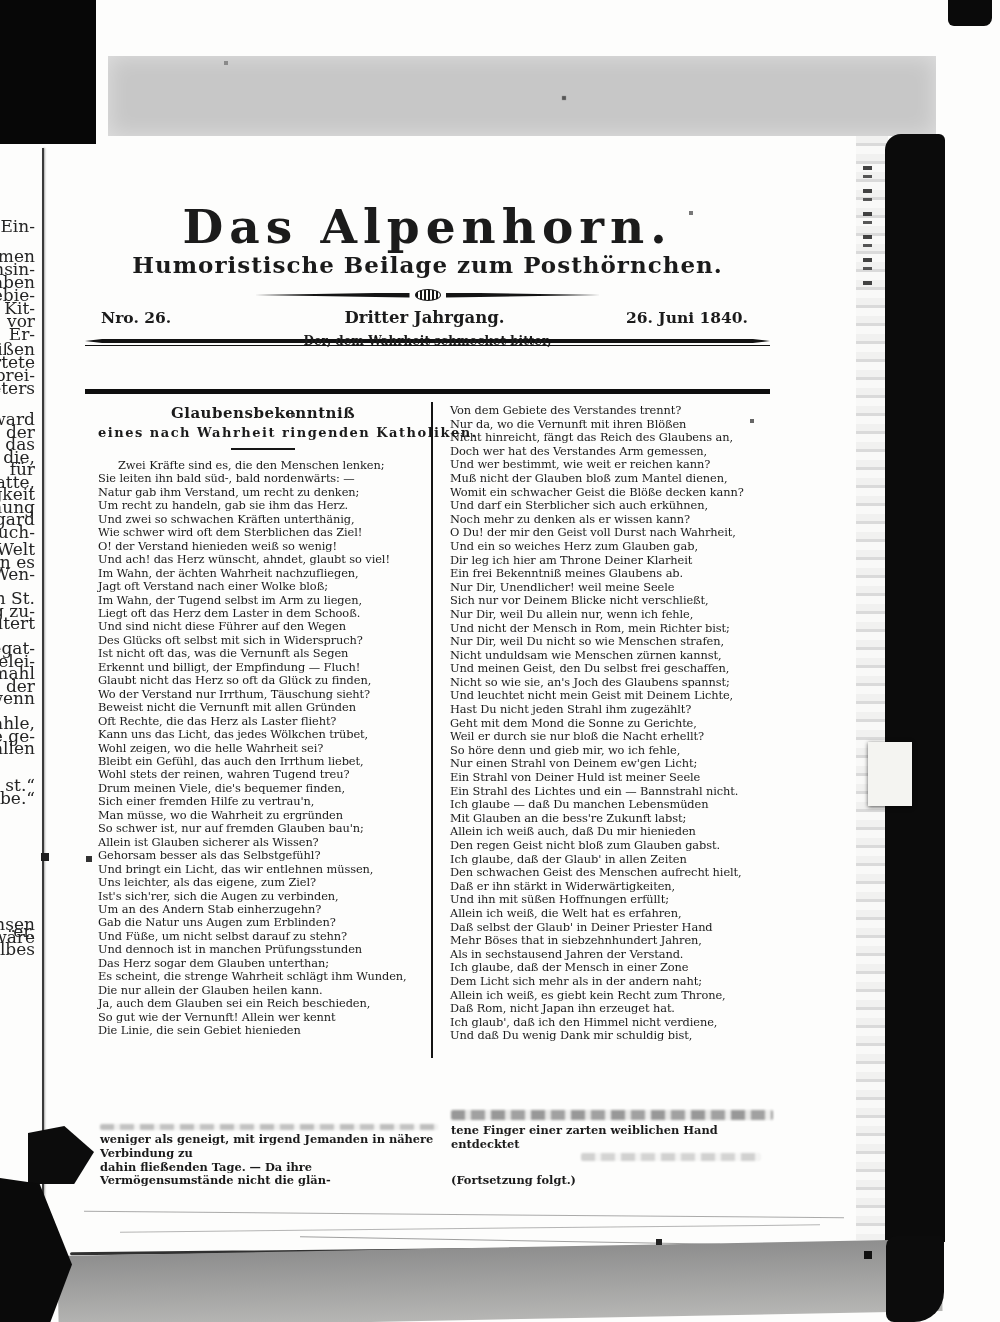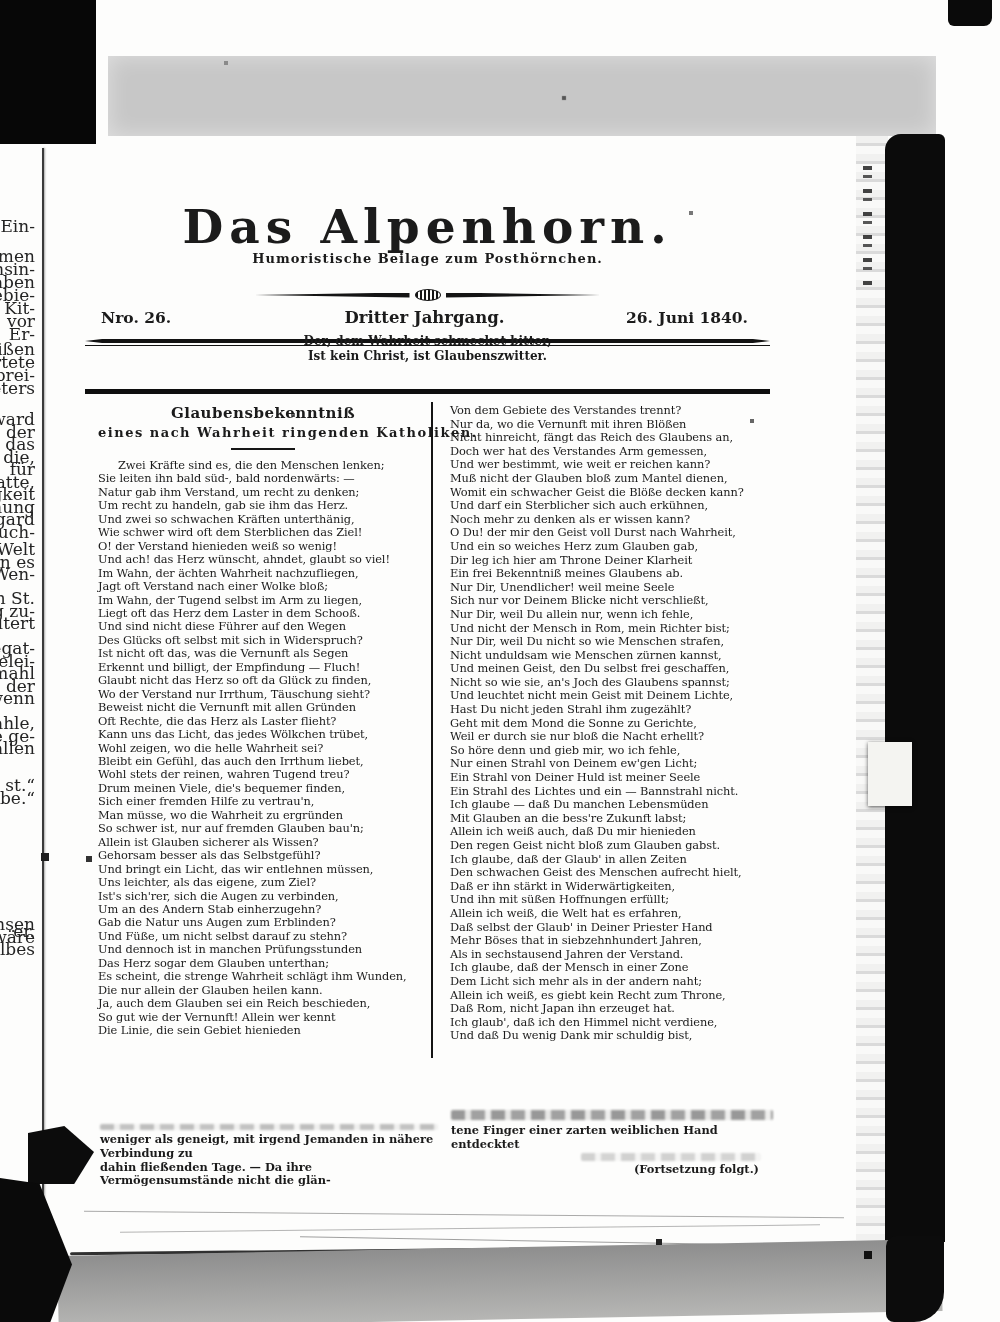--- a/index.html
+++ b/index.html
@@ -46,21 +46,21 @@
   
   .margin-col { position:absolute; left:0; top:0; width:38px; height:1322px;
                 font-size:17px; color:#242424; }
   .margin-col .line { position:absolute; right:3px; white-space:nowrap; }
 
   
   .content { position:absolute; left:95px; top:0; width:665px; }
   #masthead-title { position:absolute; left:0; top:168px; width:100%; text-align:center;
                     font-size:47px; font-weight:bold; letter-spacing:6px; white-space:nowrap; }
   #masthead-subtitle { position:absolute; left:0; top:251px; width:100%; text-align:center;
-                       font-size:13px; font-weight:bold; letter-spacing:1px; }
+                       font-size:23px; font-weight:bold; letter-spacing:1px; }
   .ornament { position:absolute; left:0; top:289px; width:100%; display:flex;
               align-items:center; justify-content:center; gap:5px; }
   .spear { width:155px; height:5px; background:#141414; }
   .spear.l { clip-path:polygon(0 50%,78% 12%,100% 0,100% 100%,78% 88%); }
   .spear.r { clip-path:polygon(0 0,22% 12%,100% 50%,22% 88%,0 100%); }
   .orn-center { width:24px; height:10px; border:1.5px solid #141414; border-radius:50%;
                 background:repeating-linear-gradient(90deg,#141414 0 2px,transparent 2px 4px); }
   .issue-row { position:absolute; left:0; top:308px; width:100%; display:flex;
                font-size:15.5px; font-weight:bold;align-items:center; }
   .issue-row span { flex:1; white-space:nowrap; }
@@ -92,21 +92,21 @@
   .smudge { background:repeating-linear-gradient(90deg,rgba(25,25,25,.55) 0 14px,rgba(25,25,25,.12) 14px 20px,
             rgba(25,25,25,.5) 20px 34px,rgba(25,25,25,.08) 34px 40px);
             filter:blur(1.1px); border-radius:2px; }
   .frag-left { position:absolute; left:5px; top:1124px; width:338px;
                font-size:11.4px; font-weight:bold; line-height:13.8px; }
   .frag-left .smudge { height:6px; margin-bottom:3px; opacity:.5; }
   .frag-right { position:absolute; left:356px; top:1110px; width:322px;
                 font-size:11.4px; font-weight:bold; }
   .frag-right .smudge { height:10px; margin-bottom:3px; opacity:.8; }
   .frag-right .ghost { height:8px; width:180px; margin:2px 0 0 130px; opacity:.35; }
-  .frag-right .cont { text-align:right; padding-right:14px; margin-top:1px; filter:blur(.4px); }
+  .frag-right .cont { padding-right:14px; margin-top:12px; filter:blur(.4px); }
 </style>
 </head>
 <body>
 
 <div class="scan">
 
   <div class="artifact" id="gray-top"></div>
   <div class="artifact" id="blk-tl"></div>
   <div class="artifact" id="blk-tr-mark"></div>
   <div class="artifact" id="edge-strip"></div>
@@ -186,21 +186,20 @@
       <span class="right">26. Juni 1840.</span>
     </div>
 
     <div class="double-rule">
       <div class="fat"></div>
       <div class="thin"></div>
     </div>
 
     <div class="motto">
       <div>Der, dem Wahrheit schmecket bitter,</div>
-      <div>Ist kein Christ, ist Glaubenszwitter.</div>
     </div>
 
     <div class="thick-rule"></div>
 
     <section id="col-left">
       <h2 id="article-title">Glaubensbekenntniß</h2>
       <h3 id="article-subtitle">eines nach Wahrheit ringenden Katholiken.</h3>
       <div class="head-rule"></div>
       <div class="poem">
           <div class="line">Zwei Kräfte sind es, die den Menschen lenken;</div>

